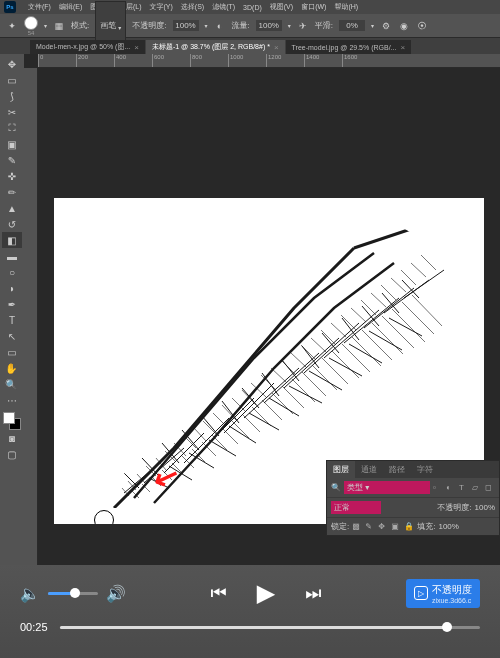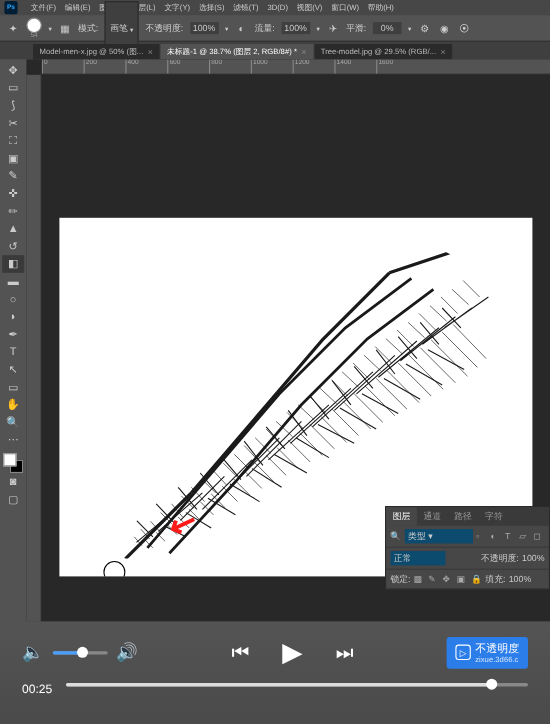--- a/index.html
+++ b/index.html
@@ -27,38 +27,38 @@
 .colorsw .bg{width:12px;height:12px;background:#000;border:1px solid #888;position:absolute;bottom:0;right:0}
 .canvas-wrap{flex:1;position:relative;background:#282828}
 .ruler-h{position:absolute;top:0;left:14px;right:0;height:14px;background:#535353;border-bottom:1px solid #2a2a2a;display:flex;font-size:6px;color:#aaa;overflow:hidden}
 .ruler-h span{width:38px;text-align:left;padding-left:1px;border-left:1px solid #888;flex-shrink:0}
 .ruler-v{position:absolute;top:14px;left:0;width:14px;bottom:0;background:#535353;border-right:1px solid #2a2a2a}
 .canvas{position:absolute;top:14px;left:14px;right:0;bottom:0;background:#282828;display:flex;align-items:flex-start;justify-content:center;padding-top:130px}
 .artboard{width:430px;height:326px;background:#fff;position:relative;overflow:hidden}
 .tree{position:absolute;inset:0}
 .arrow{position:absolute;left:100px;bottom:30px;color:#ff1a1a;font-size:30px;transform:rotate(20deg);font-weight:bold}
 .brush-cursor{position:absolute;left:40px;bottom:-6px;width:20px;height:20px;border:1px solid #000;border-radius:50%}
-.panels{position:absolute;right:0;top:460px;width:150px;background:#474747;font-size:8px;color:#ccc;z-index:10;border:1px solid #2a2a2a}
+.panels{position:absolute;right:0;top:460px;width:174px;background:#474747;font-size:8px;color:#ccc;z-index:10;border:1px solid #2a2a2a}
 .ptabs{display:flex;background:#3a3a3a;height:16px;align-items:center}
 .ptab{padding:3px 6px;color:#999}
 .ptab.active{background:#474747;color:#fff}
 .prow{display:flex;align-items:center;padding:3px 4px;gap:3px;border-top:1px solid #3a3a3a}
-.prow .sel{background:#0c4a6e;padding:1px 3px;flex:1}
+.prow .sel{background:#be185d;padding:1px 3px;flex:1}
 .prow .ico{width:10px;height:10px;font-size:8px;color:#aaa}
 .videobar{position:absolute;bottom:0;left:0;right:0;height:93px;background:linear-gradient(#545454,#4a4a4a);display:flex;flex-direction:column;padding:8px 20px}
 .vcontrols{display:flex;align-items:center;justify-content:space-between;height:40px}
 .vol{display:flex;align-items:center;gap:8px;color:#fff}
 .vol-track{width:50px;height:3px;background:#888;position:relative;border-radius:2px}
 .vol-fill{height:100%;background:#4a9eff;width:50%;border-radius:2px}
 .vol-thumb{width:10px;height:10px;background:#fff;border-radius:50%;position:absolute;top:-4px;left:45%}
 .playback{display:flex;gap:30px;color:#fff;font-size:18px;align-items:center}
 .playback span{cursor:pointer}
 .brand{display:flex;align-items:center;gap:4px;background:#2b7de9;padding:4px 8px;border-radius:3px;color:#fff;font-size:10px}
 .brand-logo{width:14px;height:14px;border:1.5px solid #fff;border-radius:3px;display:flex;align-items:center;justify-content:center;font-size:8px}
-.progress-row{display:flex;gap:12px;color:#fff;font-size:11px;margin-top:8px}
+.progress-row{display:flex;align-items:center;gap:12px;color:#fff;font-size:11px;margin-top:8px}
 .progress{flex:1;height:3px;background:#888;position:relative;border-radius:2px}
 .prog-fill{height:100%;background:#ddd;width:92%;border-radius:2px}
 .prog-thumb{width:10px;height:10px;background:#fff;border-radius:50%;position:absolute;top:-4px;left:91%}
 </style>
 </head>
 <body>
 
 <div class="menubar">
   <div class="ps-logo">Ps</div>
   <span>文件(F)</span>

